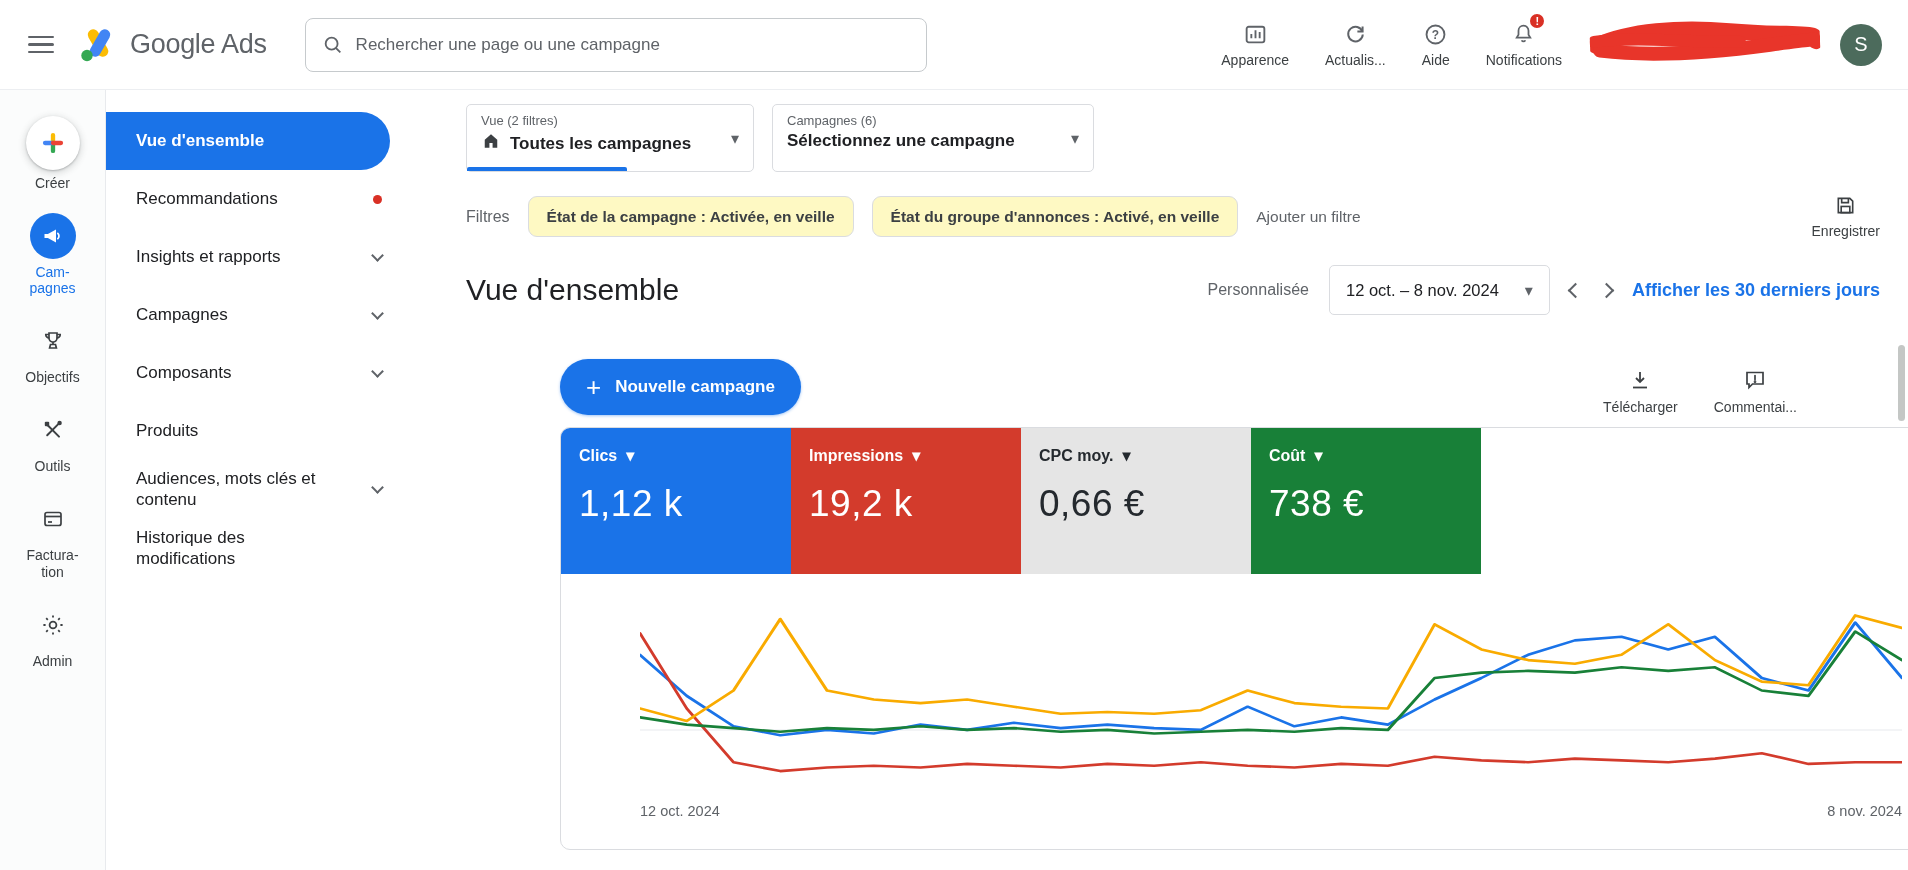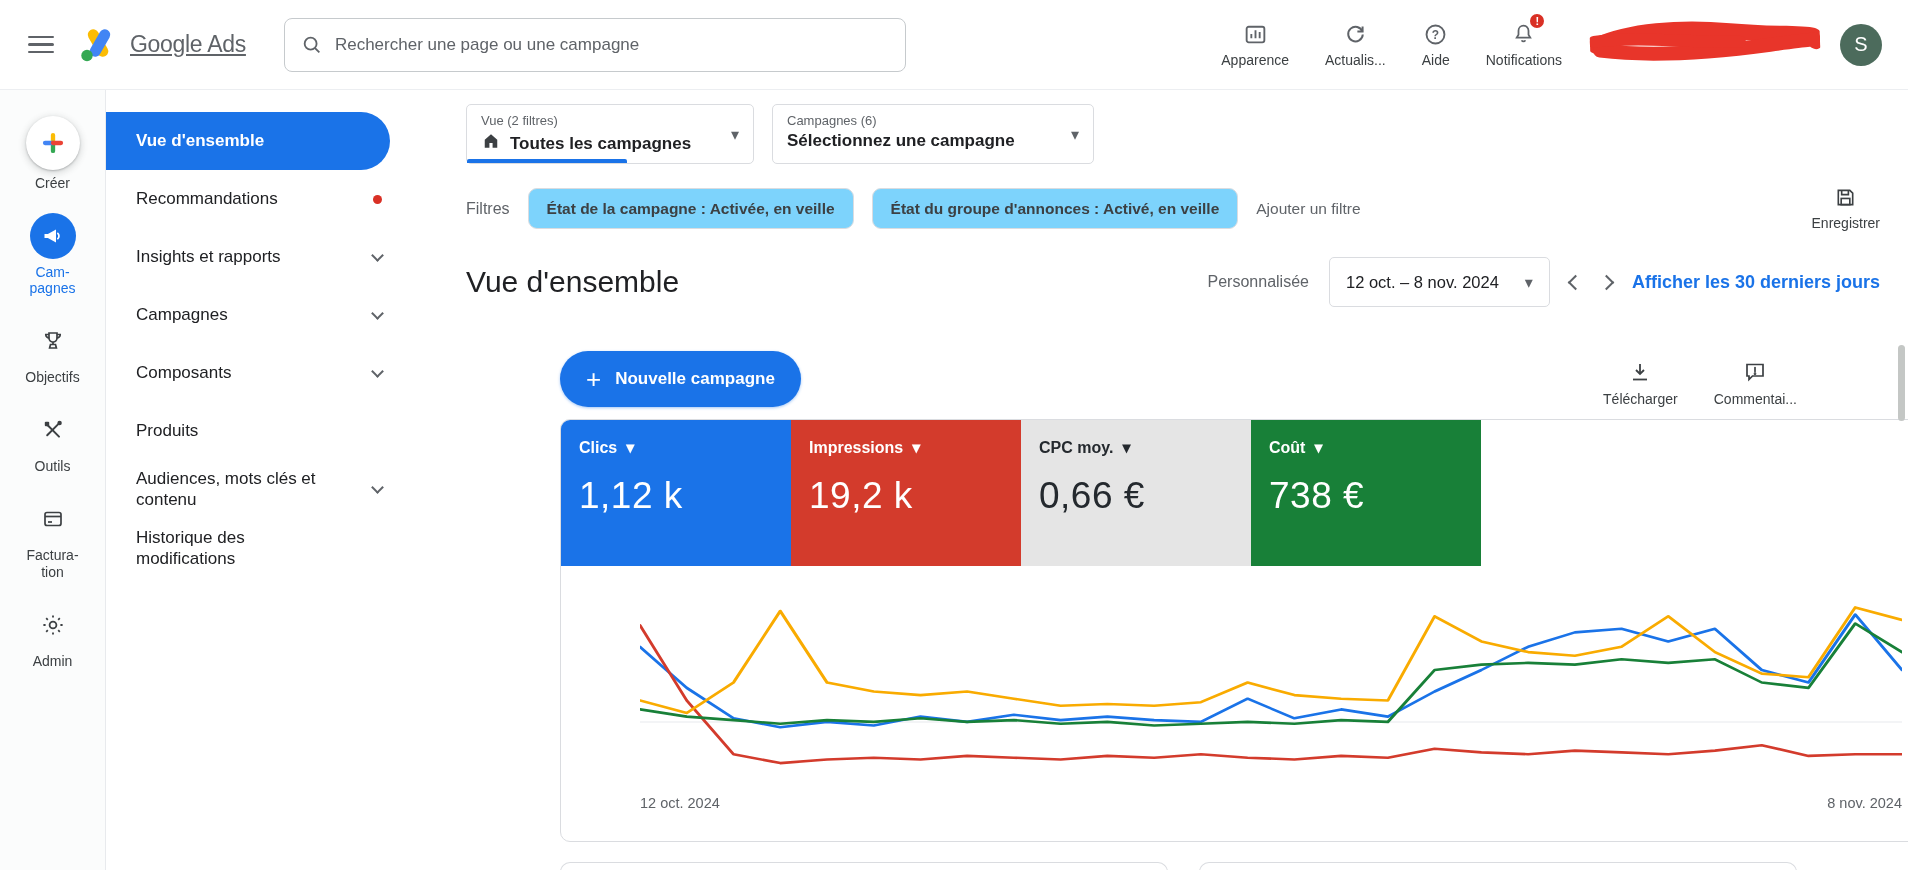--- a/index.html
+++ b/index.html
@@ -6,21 +6,21 @@
   html,body { width:1908px; height:870px; overflow:hidden; background:#fff; }
   body { font-family:"Liberation Sans", sans-serif; color:#202124; }
   .app { position:relative; width:1908px; height:870px; background:#fff; }
 
   
   .topbar { height:90px; display:flex; align-items:center; padding:0 26px 0 28px;
             border-bottom:1px solid #eceef1; background:#fff; position:relative; z-index:5; }
   .hamburger { width:26px; display:flex; flex-direction:column; gap:5px; cursor:pointer; margin-right:24px; }
   .hamburger span { height:2.5px; background:#5f6368; border-radius:2px; }
   .logo { display:flex; align-items:center; gap:10px; cursor:pointer; }
-  .logo-text { font-size:23px; color:#5f6368; letter-spacing:-.3px;text-decoration:underline; }
+  .logo-text { font-size:27px; color:#5f6368; letter-spacing:-.3px; }
   .searchbox { margin-left:38px; width:622px; height:54px; border:1px solid #c6cacd; border-radius:8px;
                display:flex; align-items:center; padding:0 16px; gap:12px; background:#fff; }
   .searchbox input { border:none; outline:none; flex:1; font-size:17px; color:#202124; background:transparent;
                      font-family:"Liberation Sans", sans-serif; }
   .searchbox input::placeholder { color:#5f6368; }
   .top-actions { margin-left:auto; display:flex; align-items:center; gap:36px; }
   .action { display:flex; flex-direction:column; align-items:center; gap:5px; color:#3c4043; font-size:14px; cursor:pointer; }
   .action .ic { position:relative; height:26px; display:flex; align-items:center; }
   .badge { position:absolute; top:-9px; right:-10px; width:18px; height:18px; border-radius:50%;
            background:#d93025; color:#fff; font-size:11px; font-weight:bold; display:flex; align-items:center;
@@ -50,32 +50,32 @@
               color:#202124; cursor:pointer; line-height:1.25; }
   .nav-item.active { background:#1a73e8; color:#fff; border-radius:0 29px 29px 0; margin-right:16px; font-weight:bold; }
   .red-dot { width:9px; height:9px; background:#d93025; border-radius:50%; margin-left:auto; flex:none; }
   .chev { width:9px; height:9px; border-right:2px solid #5f6368; border-bottom:2px solid #5f6368;
           transform:rotate(45deg); margin-left:auto; margin-top:-4px; flex:none; }
 
   
   .main { flex:1; padding:14px 28px 0 60px; position:relative; overflow:hidden; }
 
   .scope-row { display:flex; gap:18px; }
-  .scope-box { position:relative; border:1px solid #dadce0; border-radius:5px; height:60px;
+  .scope-box { position:relative; border:1px solid #dadce0; border-radius:5px; height:68px;
                padding:8px 46px 8px 14px; background:#fff; cursor:pointer; min-width:288px; }
   .scope-box.second { min-width:322px; }
   .scope-label { font-size:13px; color:#5f6368; }
   .scope-value { display:flex; align-items:center; gap:9px; font-size:17px; font-weight:bold; color:#202124; margin-top:3px; }
   .scope-caret { position:absolute; right:14px; top:50%; transform:translateY(-50%); color:#5f6368; font-size:16px; }
   .scope-underline { position:absolute; left:0; bottom:0; height:4px; width:56%; background:#1a73e8; border-radius:2px 2px 0 0; }
 
   .filter-row { display:flex; align-items:center; gap:18px; margin-top:22px; }
   .filters-label { color:#5f6368; font-size:16px; }
   .chip { border:1px solid #dadce0; border-radius:9px; height:41px; display:flex; align-items:center;
-          padding:0 18px; font-size:15.5px; color:#3c4043; font-weight:bold; background:#7dd3fc; cursor:pointer; }
+          padding:0 18px; font-size:15.5px; color:#3c4043; font-weight:bold; background:#fef9c3; cursor:pointer; }
   .add-filter { color:#5f6368; font-size:15.5px; cursor:pointer; }
   .save-block { margin-left:auto; display:flex; flex-direction:column; align-items:center; gap:3px;
                 font-size:14px; color:#3c4043; cursor:pointer; }
 
   .title-row { display:flex; align-items:center; margin-top:26px; }
   .page-title { font-size:30px; color:#202124; font-weight:normal; }
   .date-cluster { margin-left:auto; display:flex; align-items:center; gap:20px; }
   .date-mode { color:#5f6368; font-size:16px; }
   .date-box { border:1px solid #dadce0; border-radius:5px; height:50px; display:flex; align-items:center;
               gap:26px; padding:0 16px; font-size:16.5px; color:#202124; cursor:pointer; }

